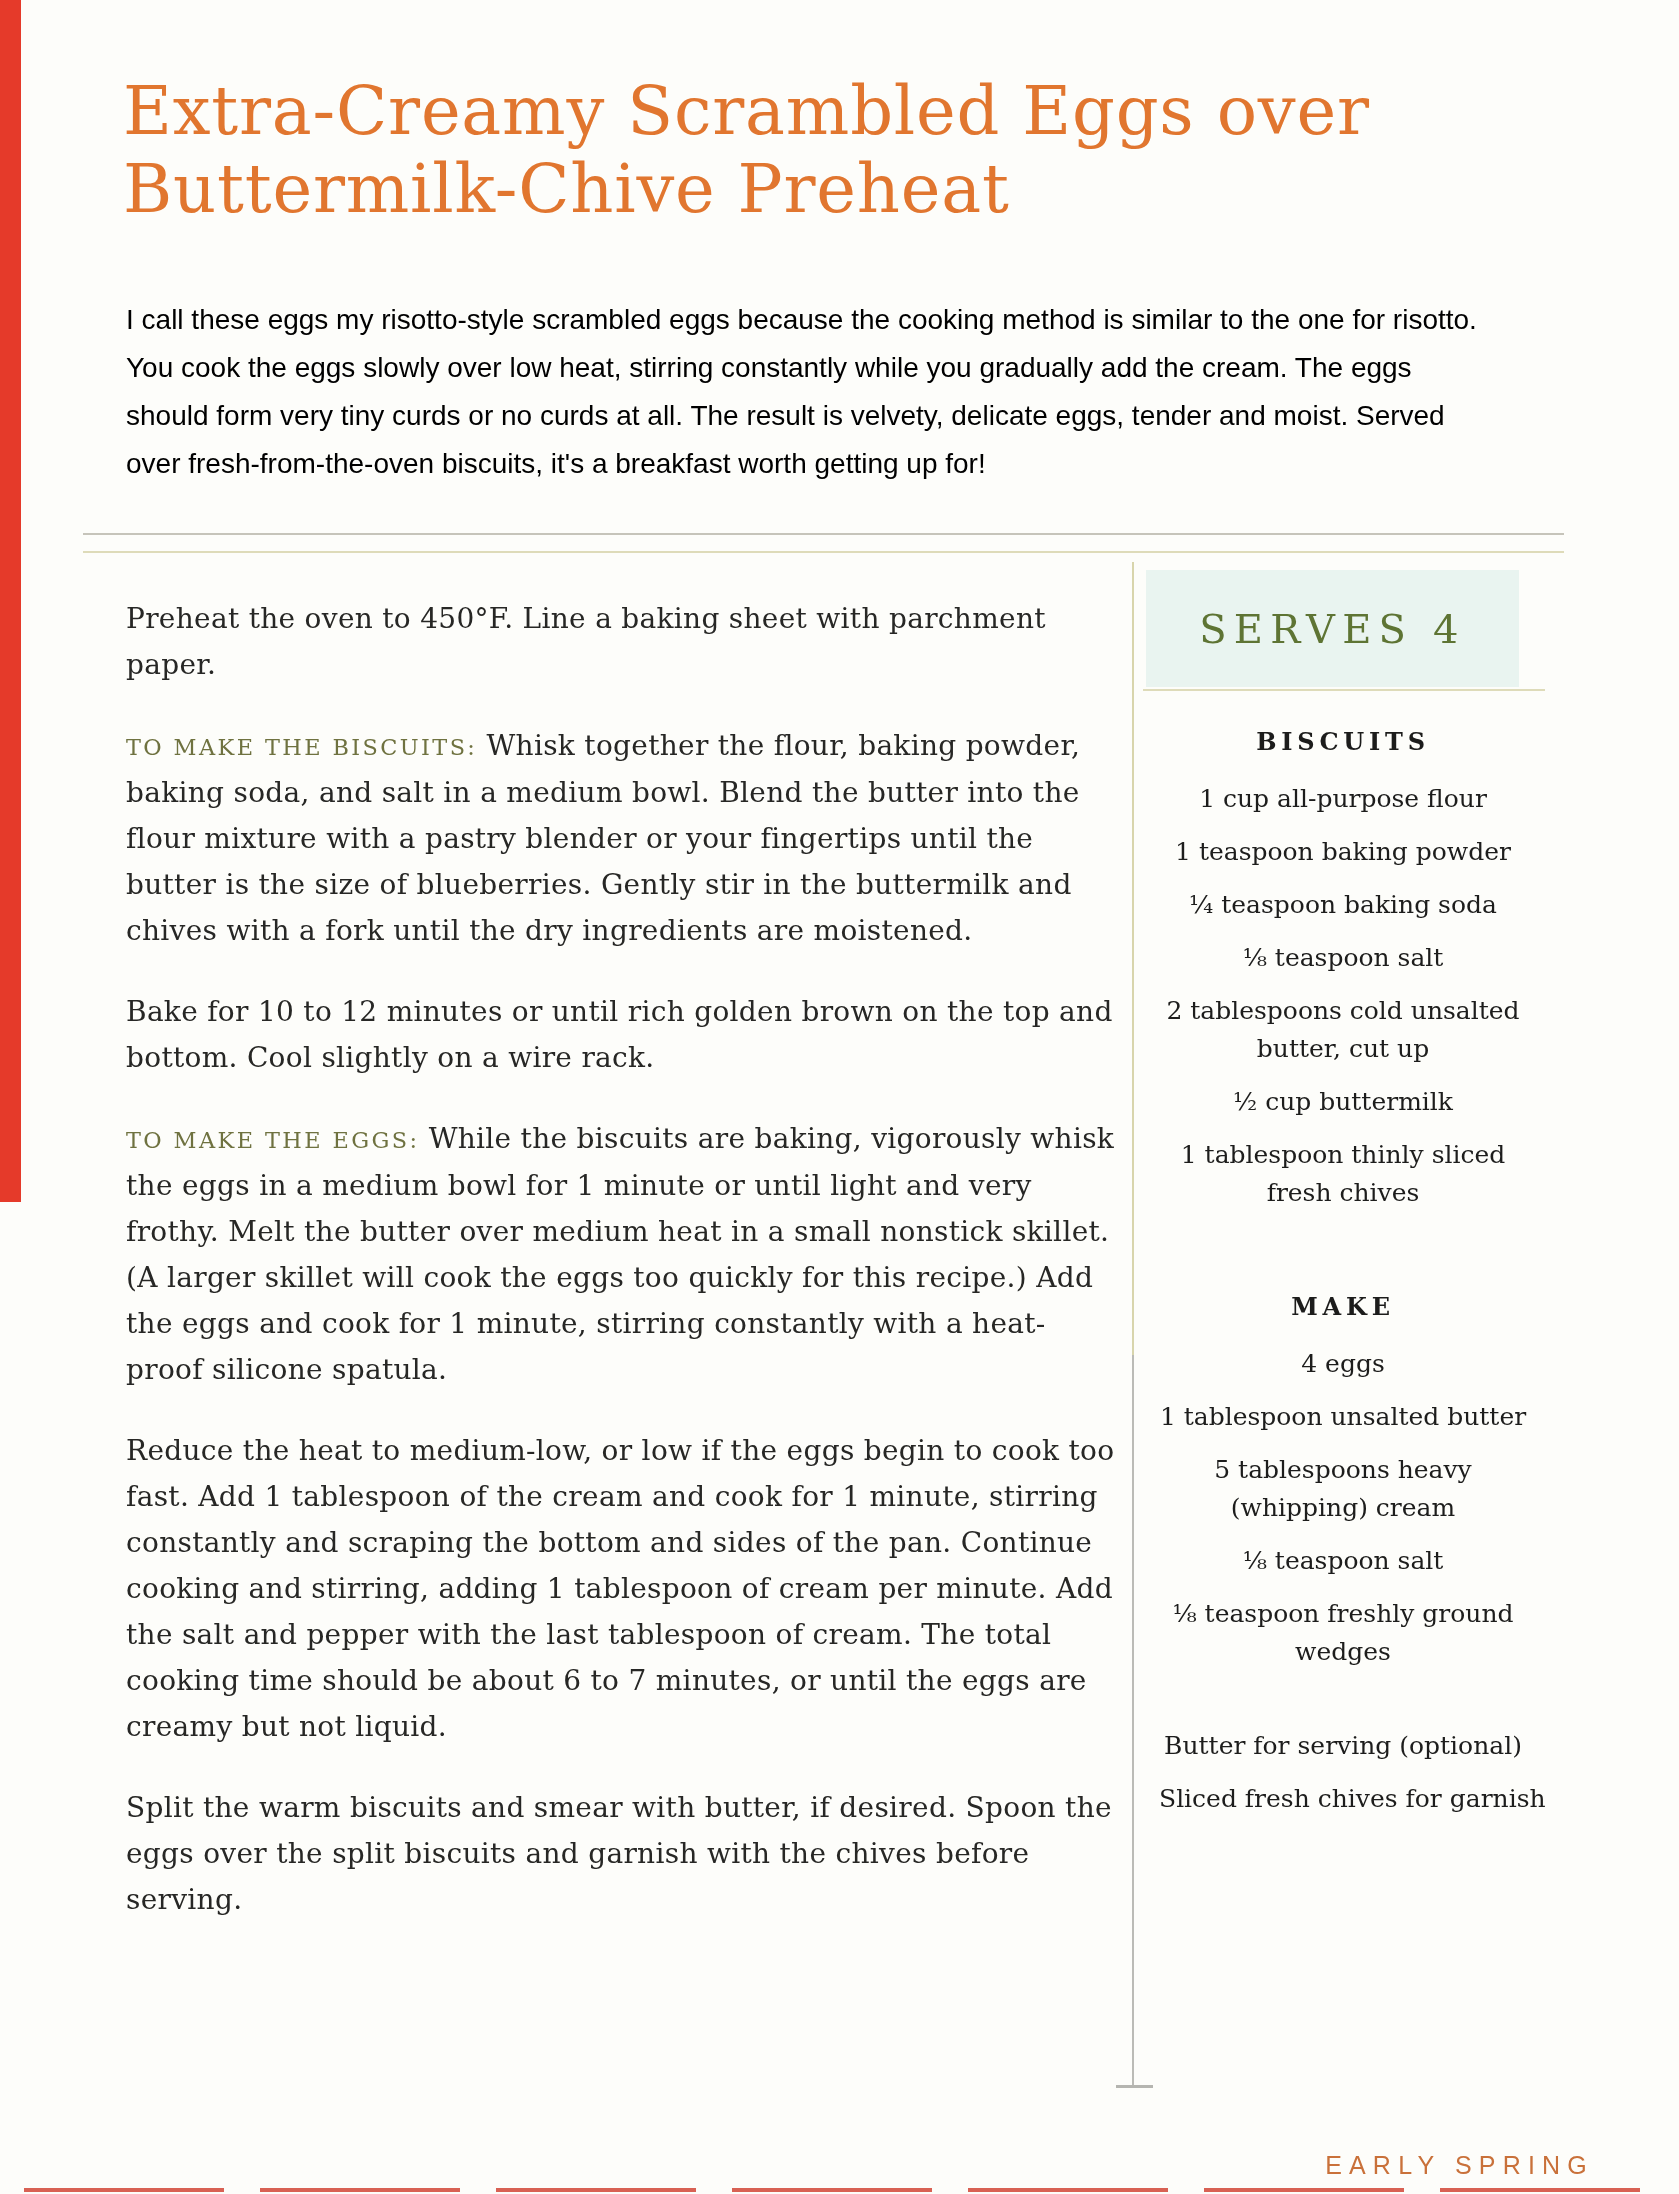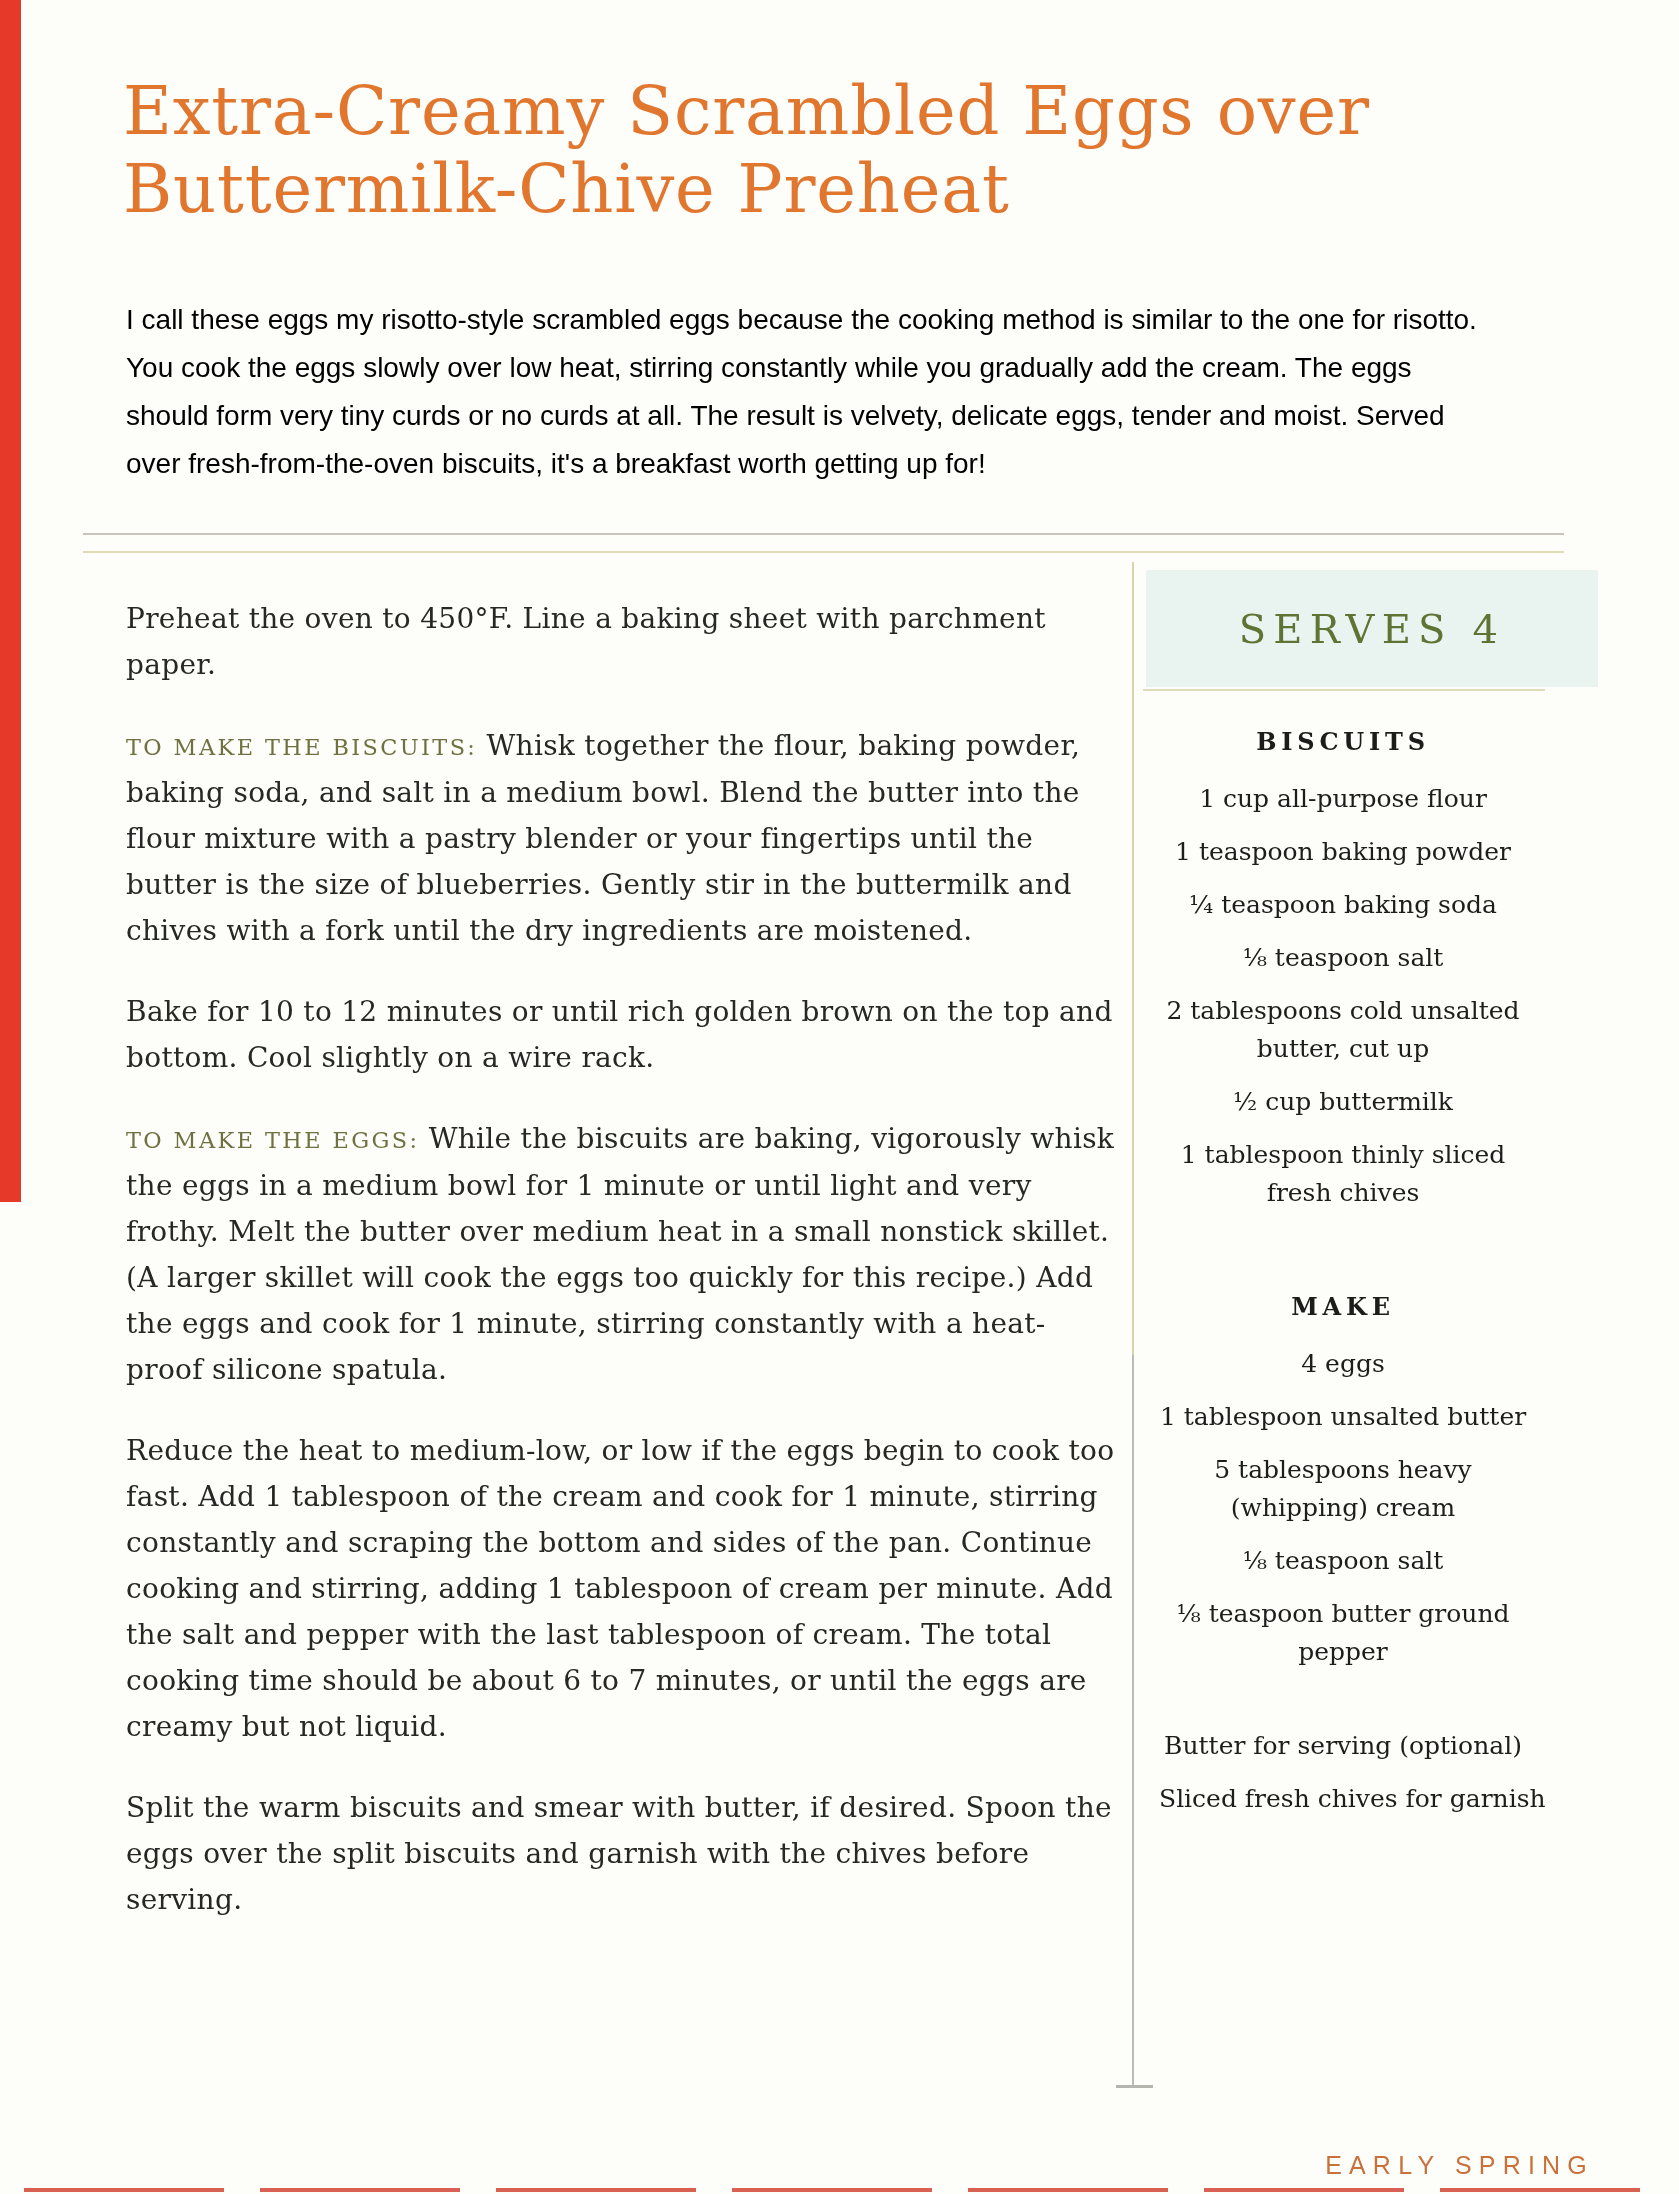--- a/index.html
+++ b/index.html
@@ -35,21 +35,21 @@
   .rule-a { position:absolute; left:83px; top:533px; width:1481px; height:2.4px; background:#c6c4ba; }
   .rule-b { position:absolute; left:83px; top:551px; width:1481px; height:2.4px; background:#dedbb9; }
 
   
   .vdivider { position:absolute; left:1132px; top:562px; width:2.4px; height:1525px;
               background:linear-gradient(#d8d5ac 0 52%, #bbbbb6 52% 100%); }
   .vdivider-tick { position:absolute; left:1116px; top:2085px; width:37px; height:3.2px; background:#b5b5b0; }
   .sidebar-rule { position:absolute; left:1143px; top:689px; width:402px; height:2.4px; background:#dedbb9; }
 
   
-  .serves-box { position:absolute; left:1146px; top:570px; width:452px; height:117px;
+  .serves-box { position:absolute; left:1146px; top:570px; width:373px; height:117px;
                 background:#e9f4f0; display:flex; align-items:center; justify-content:center; }
   .serves-box span { font-size:40px; letter-spacing:7.2px; color:#5e7434; }
 
   
   .sidebar { position:absolute; left:1159px; top:727px; width:368px; color:#1d1d1c;text-align:center; }
   .sidebar h3 { margin:0 0 24px 0; font-size:24px; font-weight:700; letter-spacing:4.8px; color:#1c1c1b; }
   .sidebar h3.eggs { margin-top:80px; }
   .ing { font-size:25px; line-height:38px; margin-bottom:15px; }
   .ing.serving { white-space:nowrap; }
   .ing.serving-first { margin-top:56px; }
@@ -100,21 +100,21 @@
     <div class="ing">⅛ teaspoon salt</div>
     <div class="ing">2 tablespoons cold unsalted butter, cut up</div>
     <div class="ing">½ cup buttermilk</div>
     <div class="ing">1 tablespoon thinly sliced fresh chives</div>
 
     <h3 class="eggs">MAKE</h3>
     <div class="ing">4 eggs</div>
     <div class="ing">1 tablespoon unsalted butter</div>
     <div class="ing">5 tablespoons heavy (whipping) cream</div>
     <div class="ing">⅛ teaspoon salt</div>
-    <div class="ing">⅛ teaspoon butter ground pepper</div>
+    <div class="ing">⅛ teaspoon freshly ground wedges</div>
 
     <div class="ing serving serving-first">Butter for serving (optional)</div>
     <div class="ing serving">Sliced fresh chives for garnish</div>
   </aside>
 
   <main class="instructions">
     <p><span>Preheat the oven to 450°F. Line a baking sheet with parchment paper.</span></p>
     <p><span class="lead">TO MAKE THE BISCUITS:</span> <span>Whisk together the flour, baking powder, baking soda, and salt in a medium bowl. Blend the butter into the flour mixture with a pastry blender or your fingertips until the butter is the size of blueberries. Gently stir in the buttermilk and chives with a fork until the dry ingredients are moistened.</span></p>
     <p><span>Bake for 10 to 12 minutes or until rich golden brown on the top and bottom. Cool slightly on a wire rack.</span></p>
     <p><span class="lead">TO MAKE THE EGGS:</span> <span>While the biscuits are baking, vigorously whisk the eggs in a medium bowl for 1 minute or until light and very frothy. Melt the butter over medium heat in a small nonstick skillet. (A larger skillet will cook the eggs too quickly for this recipe.) Add the eggs and cook for 1 minute, stirring constantly with a heat-proof silicone spatula.</span></p>

